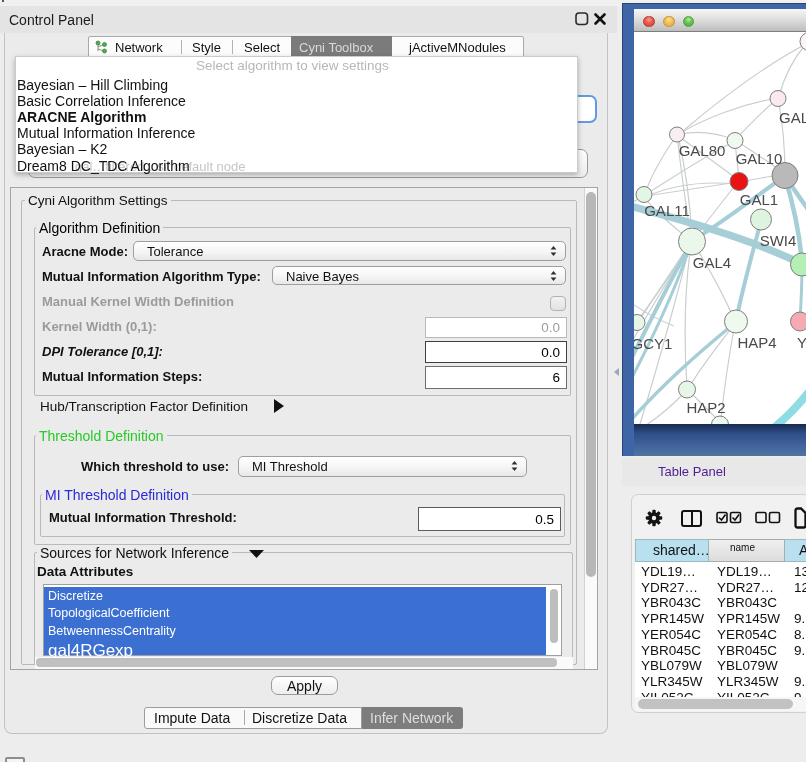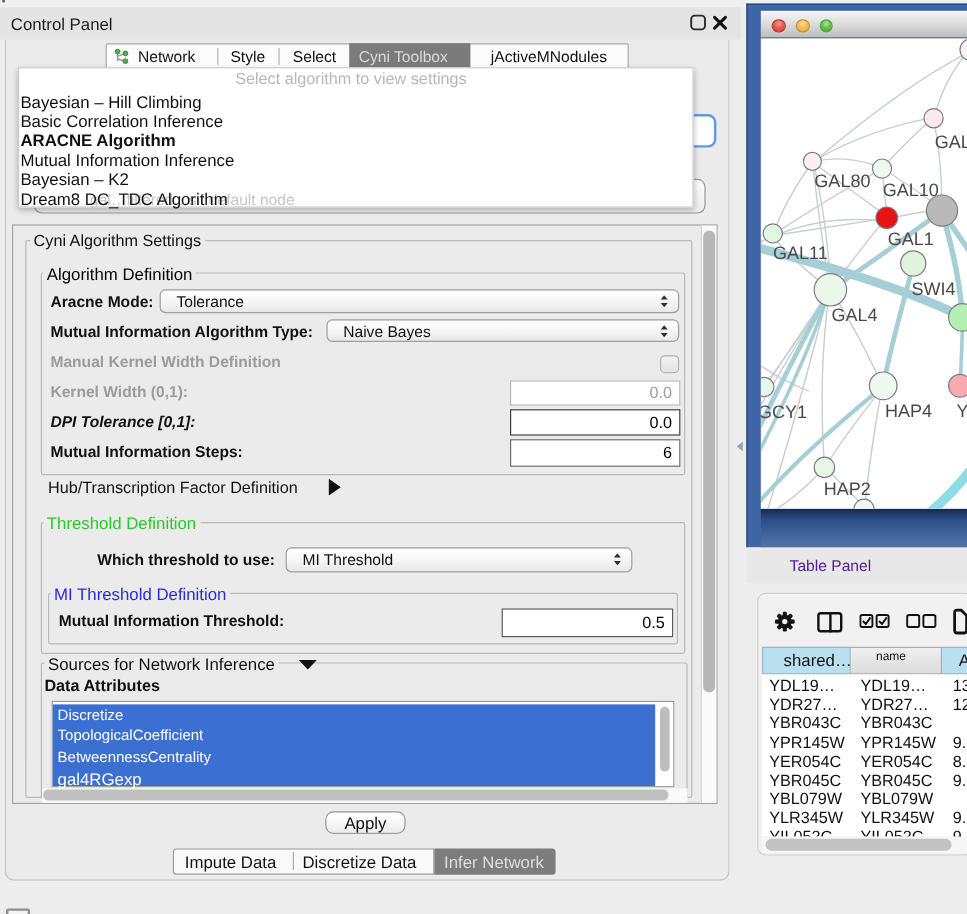--- a/index.html
+++ b/index.html
@@ -128,21 +128,21 @@
     <path d="M0 1 L15 1 L7.5 9 Z" fill="#111"></path>
   </svg>
 
 <div class="lbl bold" style="left:37px;top:564.5px;font-size:13.5px;">Data Attributes</div>
 
 <div class="abs" style="left:43px;top:584px;width:519px;height:72px;background:#fff;border:1px solid #9e9e9e;"></div>
 <div class="abs" style="left:44px;top:587px;width:502px;height:68px;background:#3b6fd1;"></div>
 <div class="lbl" style="left:48px;top:590px;color:#fff;font-size:12.5px;">Discretize</div>
 <div class="lbl" style="left:48px;top:607px;color:#fff;font-size:12.5px;">TopologicalCoefficient</div>
 <div class="lbl" style="left:48px;top:625px;color:#fff;font-size:12.5px;">BetweennessCentrality</div>
-<div class="lbl" style="left:48px;top:642px;color:#fff;font-size:14px;">gal4RGexp</div>
+<div class="lbl" style="left:48px;top:642px;color:#fff;font-size:17px;">gal4RGexp</div>
 <div class="abs" style="left:549.5px;top:589px;width:8.5px;height:54px;background:#bdbdbd;border-radius:4px;"></div>
 
 <div class="abs" style="left:35px;top:656.5px;width:538px;height:12.5px;background:#fafafa;"></div>
 <div class="abs" style="left:36px;top:658px;width:521px;height:8.5px;background:#c0c0c0;border-radius:4px;"></div>
 
 <div class="abs" style="left:270.5px;top:675.5px;width:67.5px;height:19px;border:1px solid #9b9b9b;border-radius:7px;background:linear-gradient(#ffffff,#ededed);"></div>
 <div class="lbl" style="left:287px;top:679px;font-size:14px;">Apply</div>
 
 <div class="abs" style="left:144px;top:706.5px;width:218px;height:22px;background:#f9f9f9;border:1px solid #9c9c9c;border-radius:3px 0 0 3px;"></div>
 <div class="abs" style="left:361.5px;top:706.5px;width:101.5px;height:22px;background:#7d7d7d;border-radius:0 3px 3px 0;"></div>

